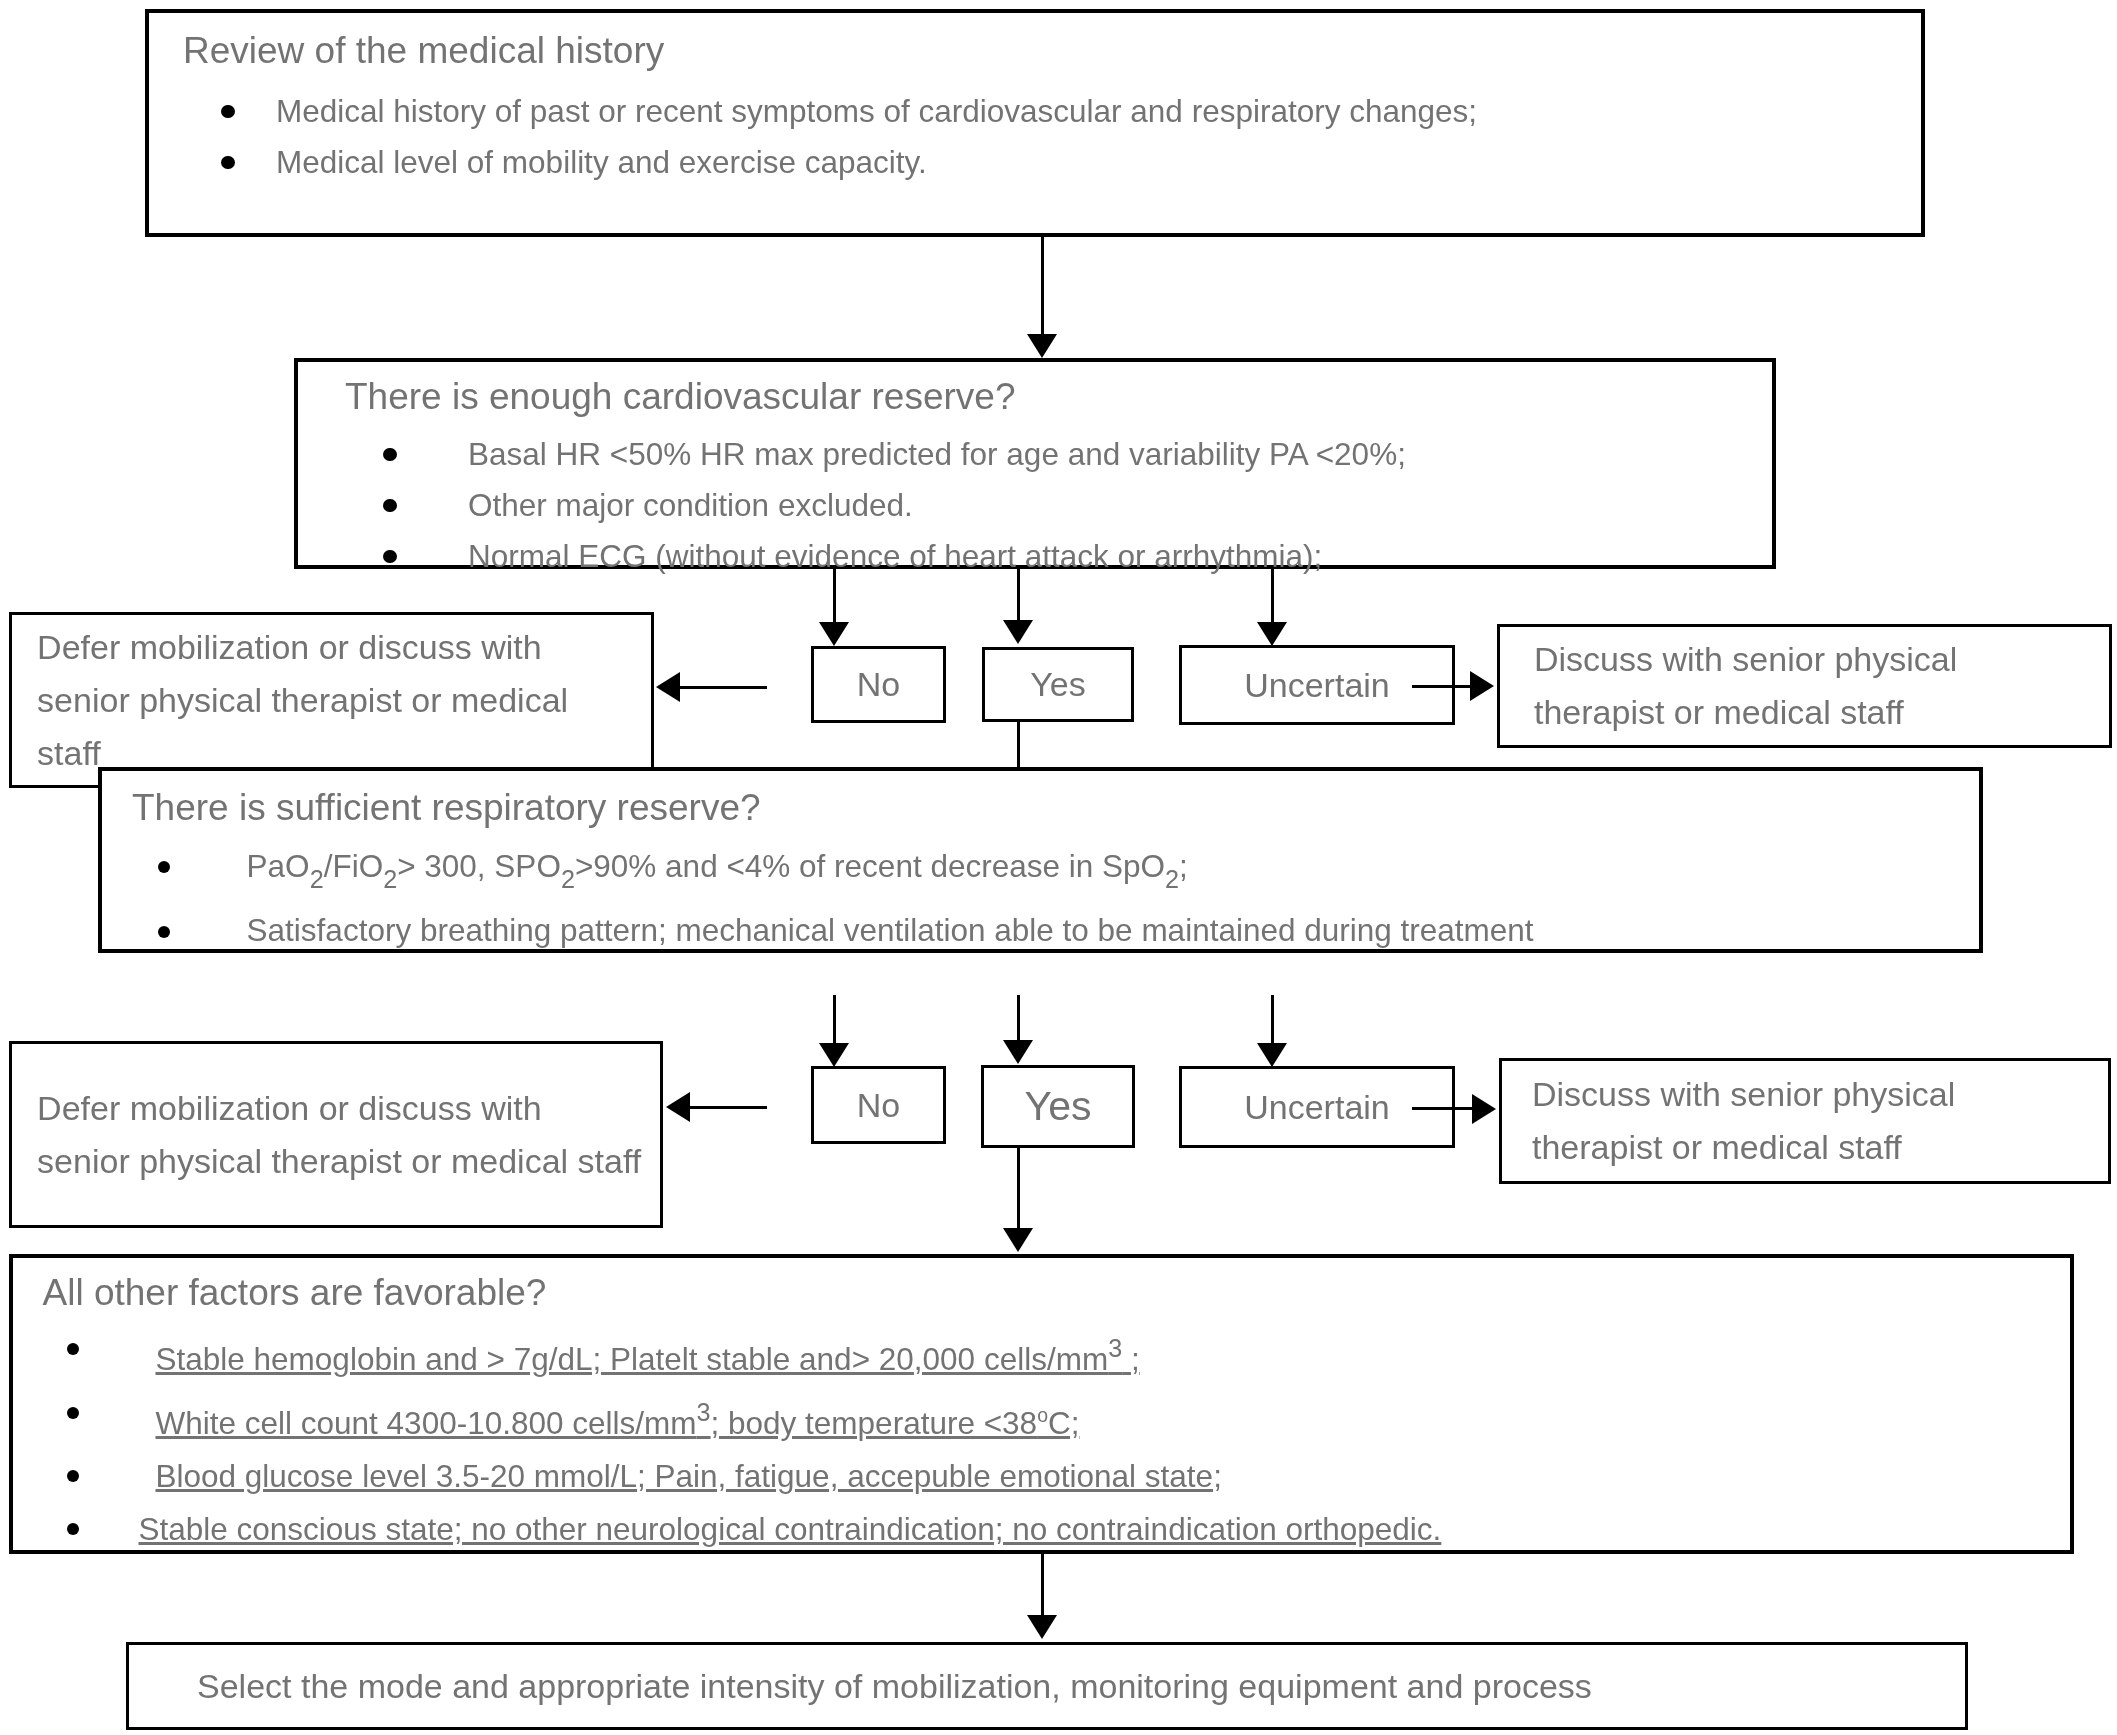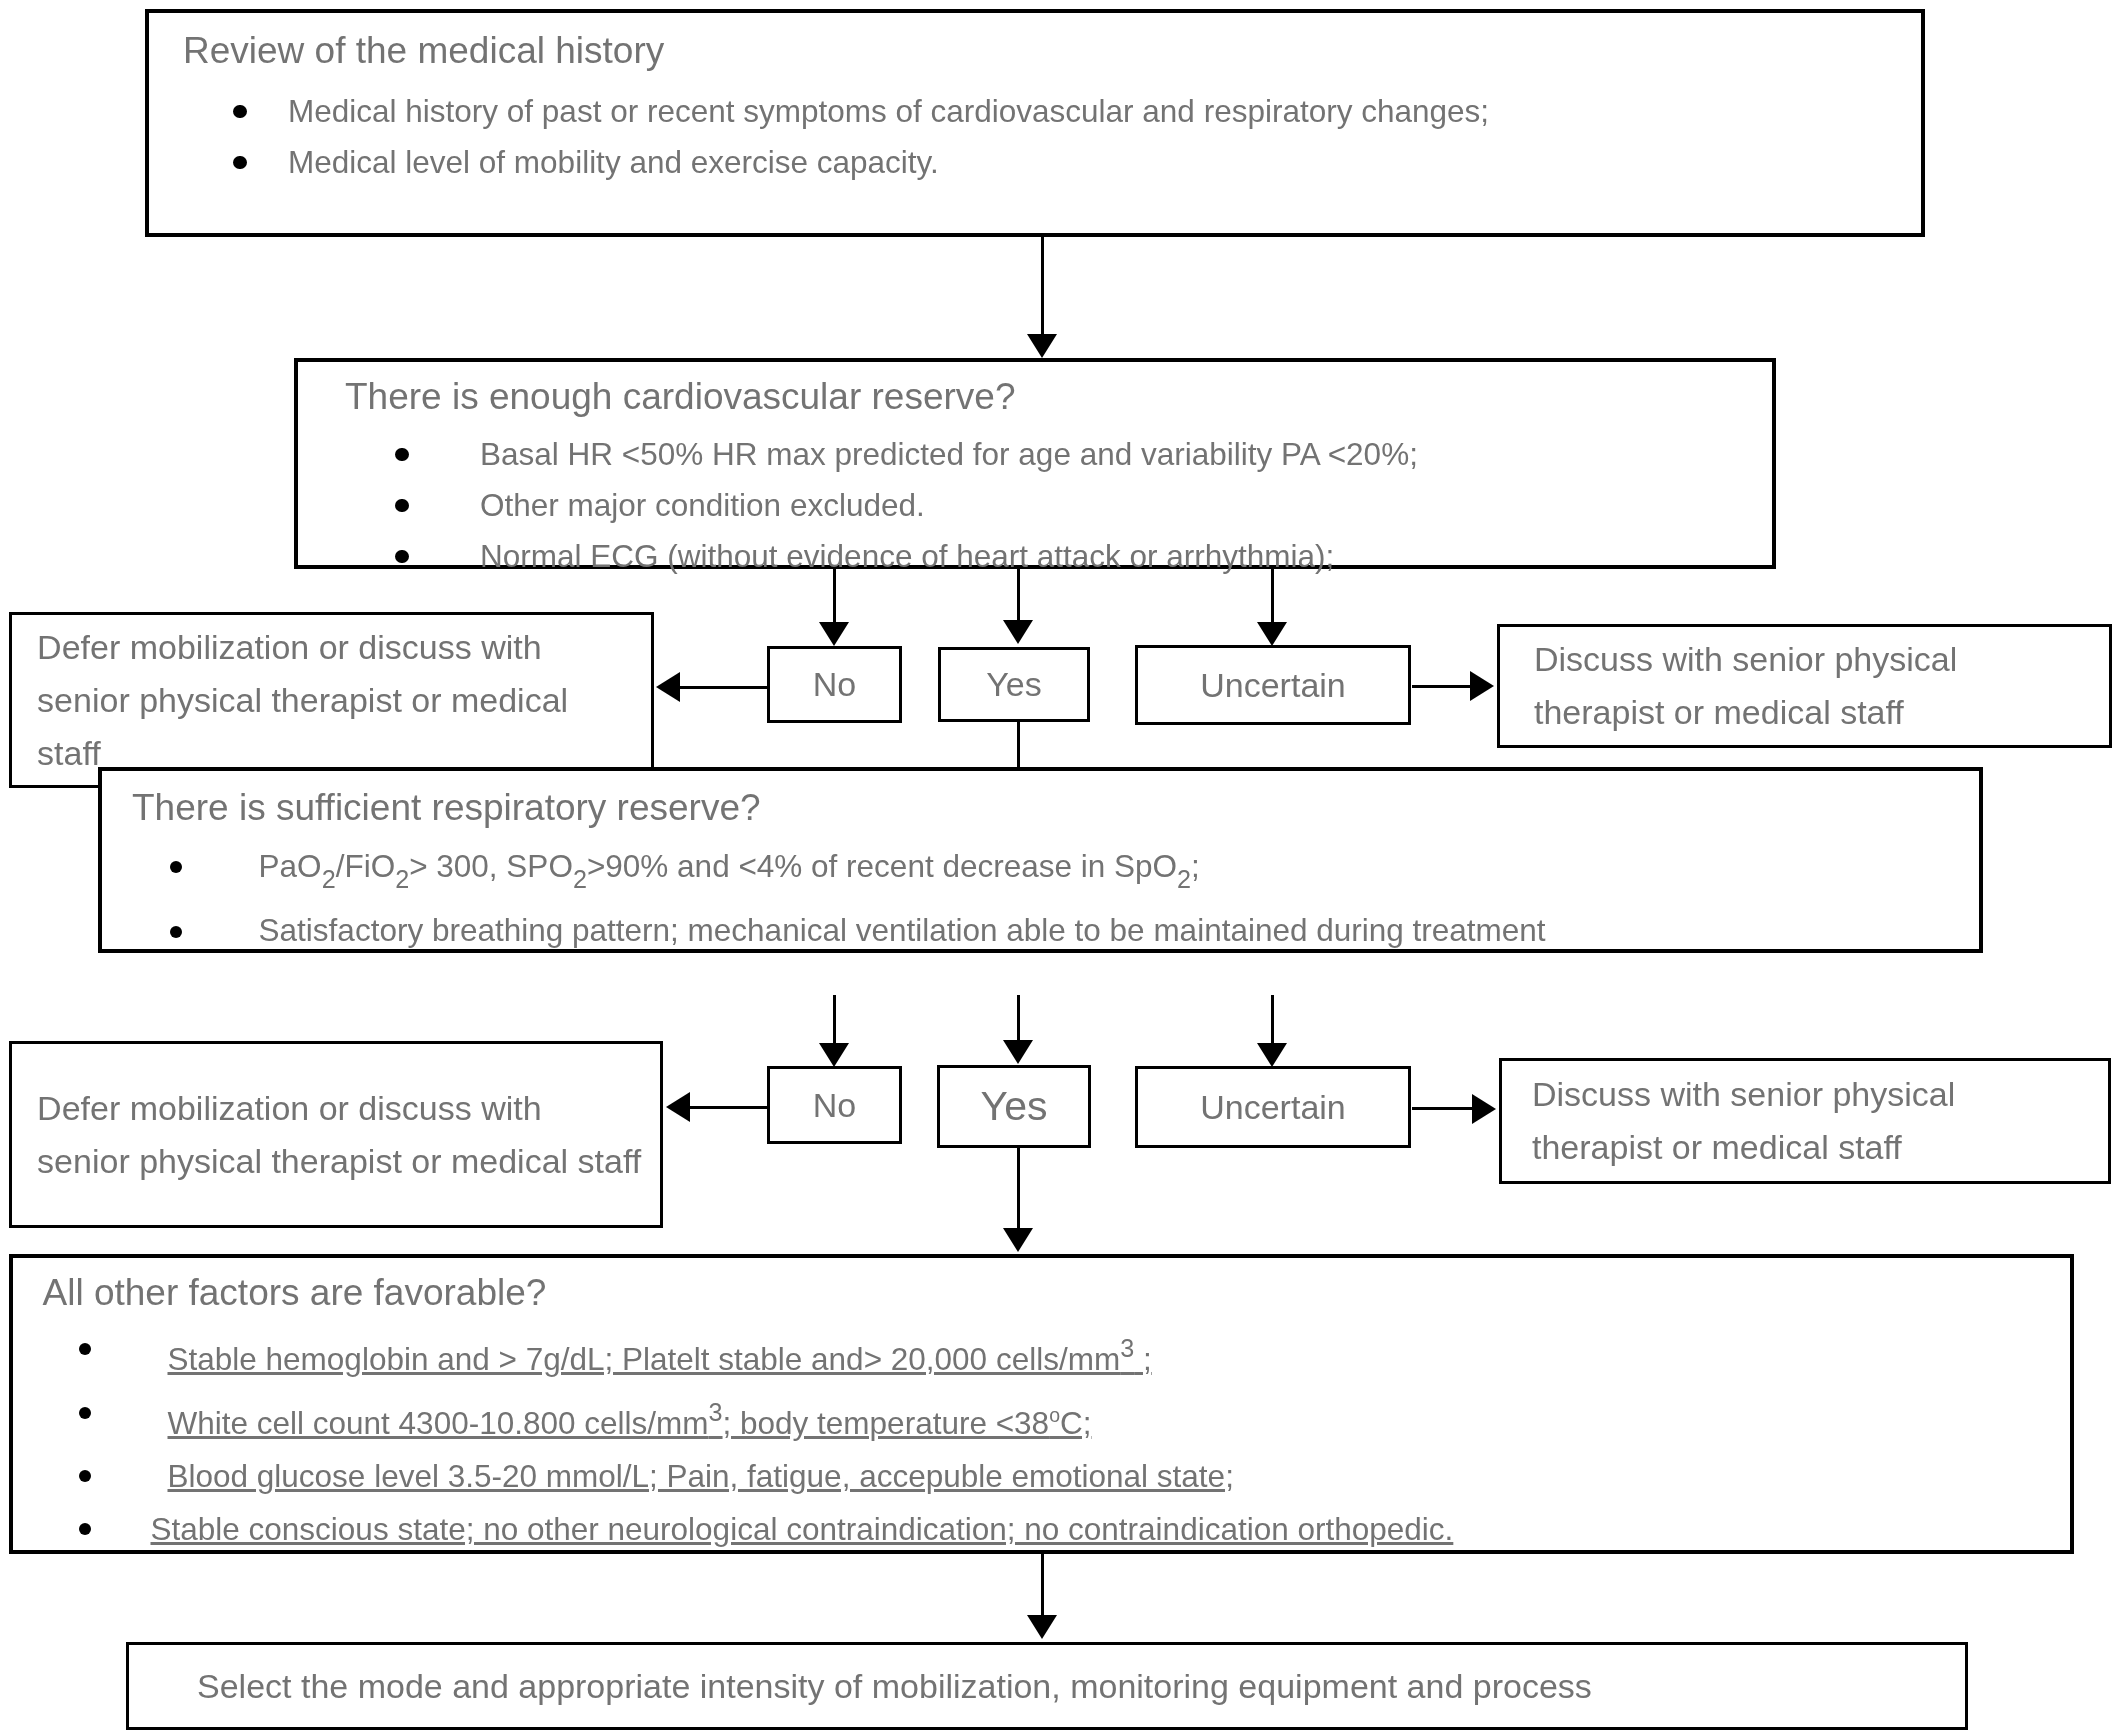--- a/index.html
+++ b/index.html
@@ -3,29 +3,29 @@
 <meta charset="utf-8">
 <style>
   html,body{margin:0;padding:0;background:#fff;}
   .canvas{
     position:relative;width:2118px;height:1735px;background:#ffffff;
     font-family:"Liberation Sans", sans-serif;color:#737373;overflow:hidden;
   }
   .bx{position:absolute;background:#fff;border:4.3px solid #000;box-sizing:border-box;}
   .bx.thin{border-width:3.4px;align-items:center;}
   .ttl{font-size:37px;line-height:46px;}
-  ul.bl{list-style:none;margin:12px;padding:0;}
+  ul.bl{list-style:none;margin:0;padding:0;}
   ul.bl li{position:relative;font-size:31.5px;line-height:51px;white-space:nowrap;}
   ul.bl li::before{
     content:"";position:absolute;left:0;top:19px;width:13.6px;height:13.6px;
     border-radius:50%;background:#000;
   }
   ul.bl.small li::before{width:12px;height:12px;top:20.4px;}
   .dec{position:absolute;background:#fff;border:3.4px solid #000;box-sizing:border-box;
-       display:flex;align-items:center;justify-content:center;font-size:34px;}
+       display:flex;align-items:center;justify-content:center;font-size:34px;margin-left:44px;}
   .side{display:flex;align-items:center;}
   .side .txt{font-size:34px;line-height:53px;}
   .stem-v{position:absolute;width:3.4px;background:#000;}
   .stem-h{position:absolute;height:3.4px;background:#000;}
   .ah-down{position:absolute;width:0;height:0;
     border-left:15.3px solid transparent;border-right:15.3px solid transparent;border-top:24px solid #000;}
   .ah-left{position:absolute;width:0;height:0;
     border-top:15.3px solid transparent;border-bottom:15.3px solid transparent;border-right:24px solid #000;}
   .ah-right{position:absolute;width:0;height:0;
     border-top:15.3px solid transparent;border-bottom:15.3px solid transparent;border-left:24px solid #000;}

